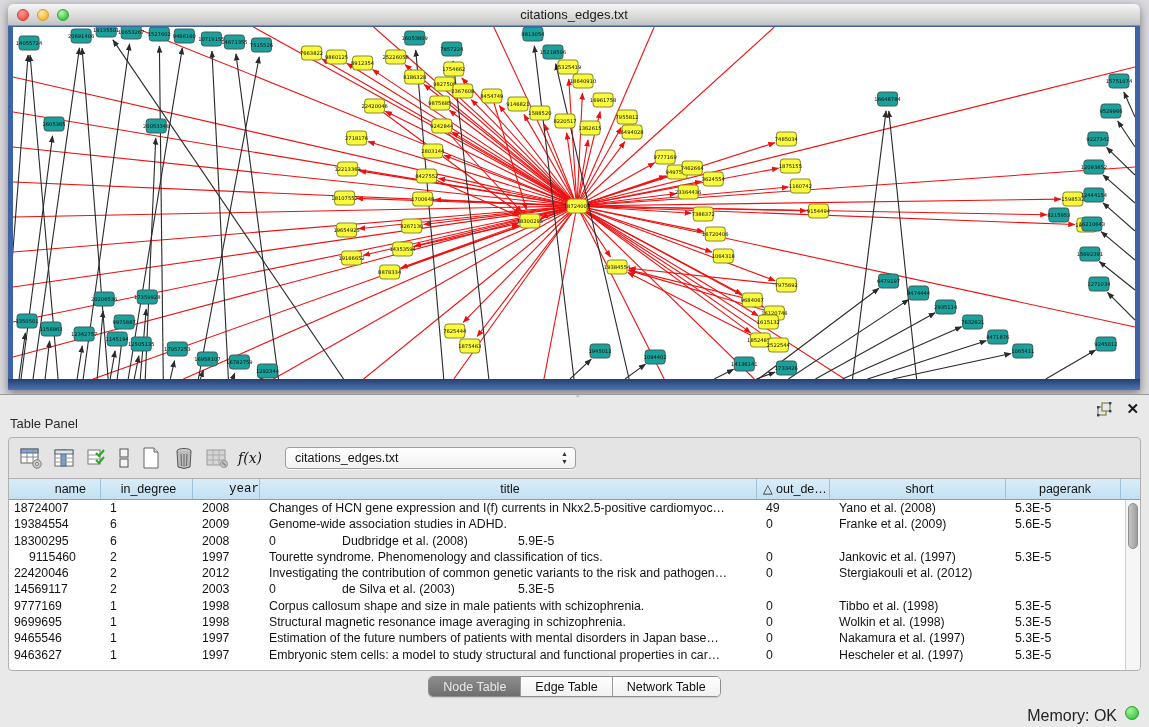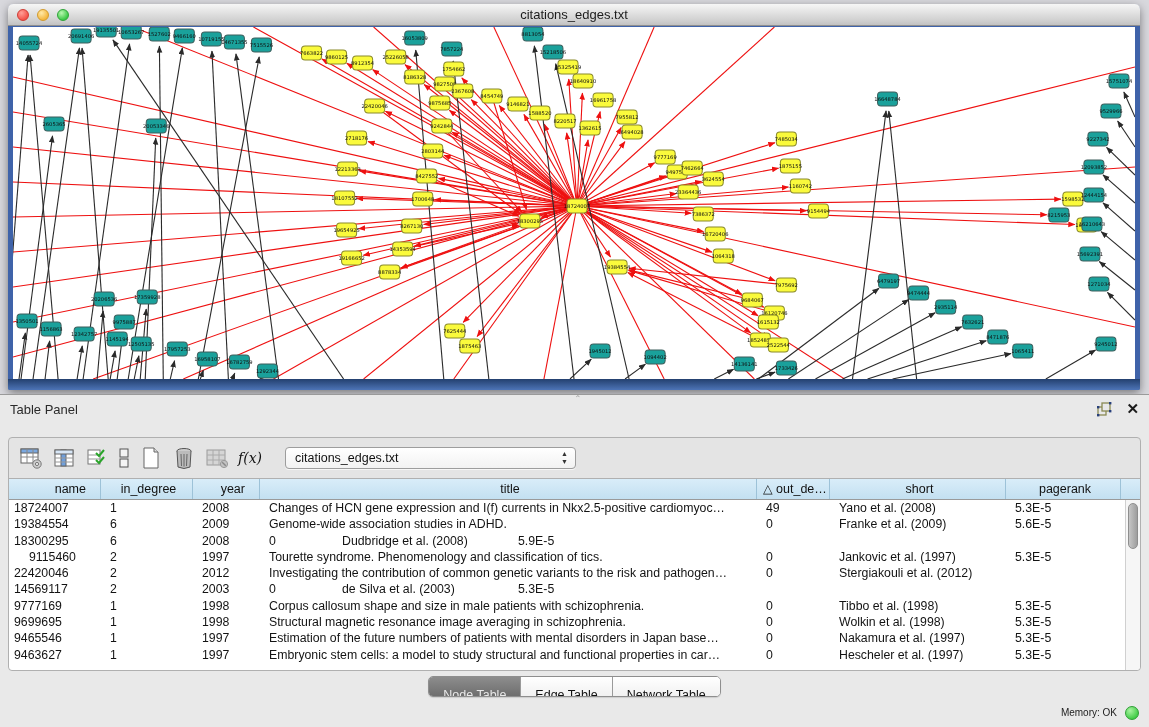--- a/index.html
+++ b/index.html
@@ -18,21 +18,21 @@
   .light.yellow { background:radial-gradient(circle at 35% 30%, #ffe9a8, #f5b73e 70%); border:1px solid #d29a2c; }
   .light.green { background:radial-gradient(circle at 35% 30%, #b9f7b0, #3ec948 70%); border:1px solid #2da437; }
   .net-canvas { position:absolute; left:5px; right:5px; top:23px; bottom:11px; background:#ffffff; overflow:hidden; }
   .net-canvas svg { width:100%; height:100%; display:block; }
   .net-bottom-frame { position:absolute; left:0; right:0; bottom:0; height:11px;
     background:linear-gradient(#23406f,#4d74b6); border-radius:0 0 2px 2px; }
 
   
   .panel { position:absolute; left:0; right:0; top:394px; bottom:0; background:#e9e9e9; border-top:1px solid #9a9a9a; }
   .panel-header { position:absolute; top:0; left:0; right:0; height:30px; }
-  .panel-title { position:absolute; left:10px; top:7px; font-size:13px; color:#2b2b2b; }
+  .panel-title { position:absolute; left:10px; top:21px; font-size:13px; color:#2b2b2b; }
   .panel-grip { position:absolute; left:50%; top:1px; width:10px; height:6px; color:#9a9a9a; font-size:8px; line-height:6px; }
   .panel-controls { position:absolute; right:10px; top:6px; display:flex; gap:14px; align-items:center; }
   .float-icon svg { display:block; }
   .close-icon { font-size:15px; font-weight:bold; color:#1a1a1a; line-height:16px; cursor:default; }
 
   .group { position:absolute; left:8px; right:8px; top:42px; height:234px;
     background:#e4e4e4; border:1px solid #b0b0b0; border-radius:4px; }
   .toolbar { position:absolute; top:0; left:0; right:0; height:40px; display:flex; align-items:center; padding-left:10px; }
   .tb-icon { width:24px; height:24px; margin-right:9px; display:flex; align-items:center; justify-content:center; }
   .tb-icon svg { display:block; }
@@ -50,26 +50,26 @@
   .tbody { flex:1 1 auto; position:relative; }
   .tr { display:flex; height:16.3px; }
   .td { font-size:12.3px; color:#131313; line-height:16px; padding-left:5px; overflow:hidden; white-space:nowrap; }
   .vscroll { position:absolute; right:0; top:21px; bottom:0; width:15px; background:#f6f6f6; border-left:1px solid #d0d0d0; }
   .vthumb { position:absolute; left:2px; top:3px; width:10px; height:46px; border-radius:5px;
     background:linear-gradient(90deg,#c6c6c6,#9e9e9e); border:1px solid #8e8e8e; }
 
   .tabs-row { position:absolute; left:0; right:0; top:281px; display:flex; justify-content:center; }
   .seg { display:flex; border:1px solid #8e8e8e; border-radius:5px; overflow:hidden; height:21px;
     background:#fff; box-shadow:0 1px 1px rgba(0,0,0,.12); }
-  .seg-btn { font-size:12.5px; padding:8px 14px; line-height:20px; color:#111; background:linear-gradient(#ffffff,#f1f1f1); border-right:1px solid #9a9a9a; }
+  .seg-btn { font-size:12.5px; padding:0 14px; line-height:20px; color:#111; background:linear-gradient(#ffffff,#f1f1f1); border-right:1px solid #9a9a9a; }
   .seg-btn:last-child { border-right:none;text-align:right; }
   .seg-btn.active { background:linear-gradient(#8d8d8d,#6e6e6e); color:#e9e9e9; }
 
   .statusbar { position:absolute; left:0; right:0; bottom:0; height:26px; }
-  .mem { position:absolute; right:32px; top:6px; font-size:10px; color:#222;text-align:center; }
+  .mem { position:absolute; right:32px; top:6px; font-size:16px; color:#222;text-align:center; }
   .mem-dot { position:absolute; right:10px; top:5px; width:14px; height:14px; border-radius:50%;
     background:radial-gradient(circle at 35% 30%, #a8f3a0, #3ecb44 75%); border:1px solid #2e9e35; }
 </style>
 </head>
 <body>
 
 <div class="net-window">
   <div class="titlebar">
     <div class="lights">
       <span class="light red"></span>
@@ -747,21 +747,21 @@
       <div class="combo">
         <span>citations_edges.txt</span>
         <span class="arrows">▲<br>▼</span>
       </div>
     </div>
 
     <div class="table-wrap">
       <div class="thead" id="thead">
           <div class="th" style="width: 92px; text-align: right; padding-right: 14px; padding-left: 20px;">name</div>
           <div class="th" style="width: 92px; text-align: center; padding-right: 2px; padding-left: 6px;">in_degree</div>
-          <div class="th" style="width: 67px; text-align: right; padding-right: 14px; padding-left: 6px;">year</div>
+          <div class="th" style="width: 67px; text-align: right; padding-left: 6px; font-family: Liberation Mono, monospace;">year</div>
           <div class="th" style="width: 497px; text-align: center; padding-right: 2px; padding-left: 6px;">title</div>
           <div class="th" style="width: 73px; text-align: left; padding-right: 2px; padding-left: 6px;">△ out_de…</div>
           <div class="th" style="width: 176px; text-align: center; padding-right: 2px; padding-left: 6px;">short</div>
           <div class="th" style="width: 115px; text-align: center; padding-right: 2px; padding-left: 6px;">pagerank</div>
         </div>
       <div class="tbody" id="tbody">
           <div class="tr">
             <div class="td" style="width: 96px;">18724007</div>
             <div class="td" style="width: 92px;">1</div>
             <div class="td" style="width: 67px;">2008</div>

